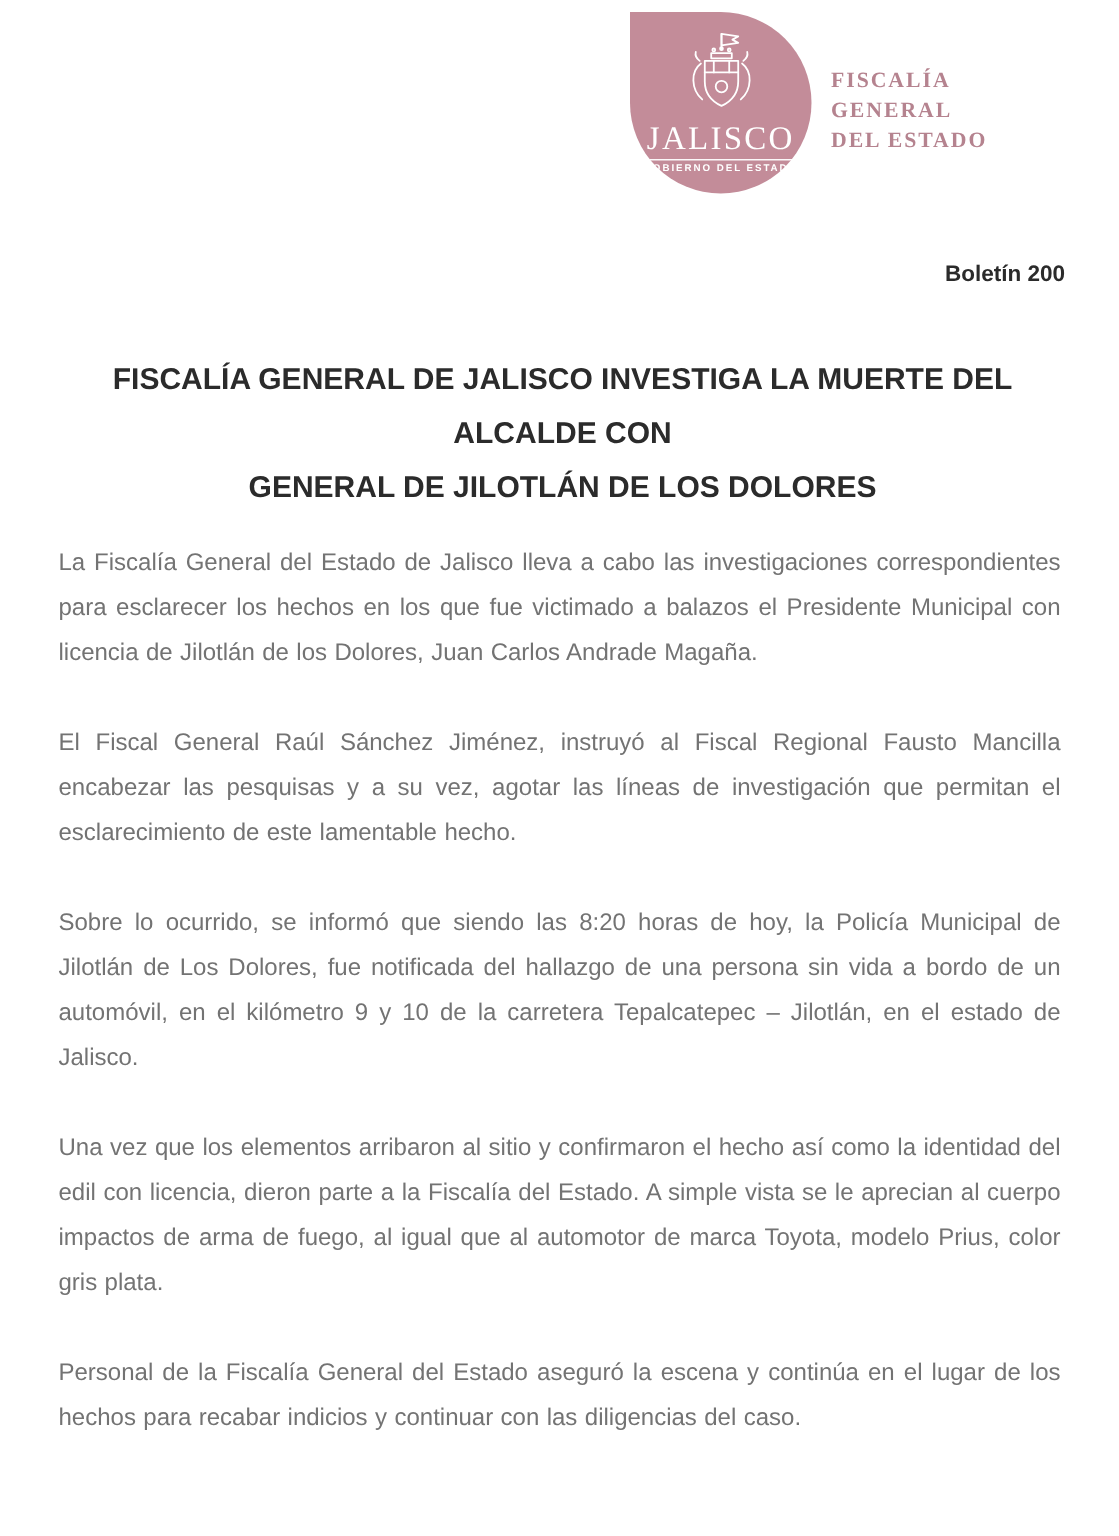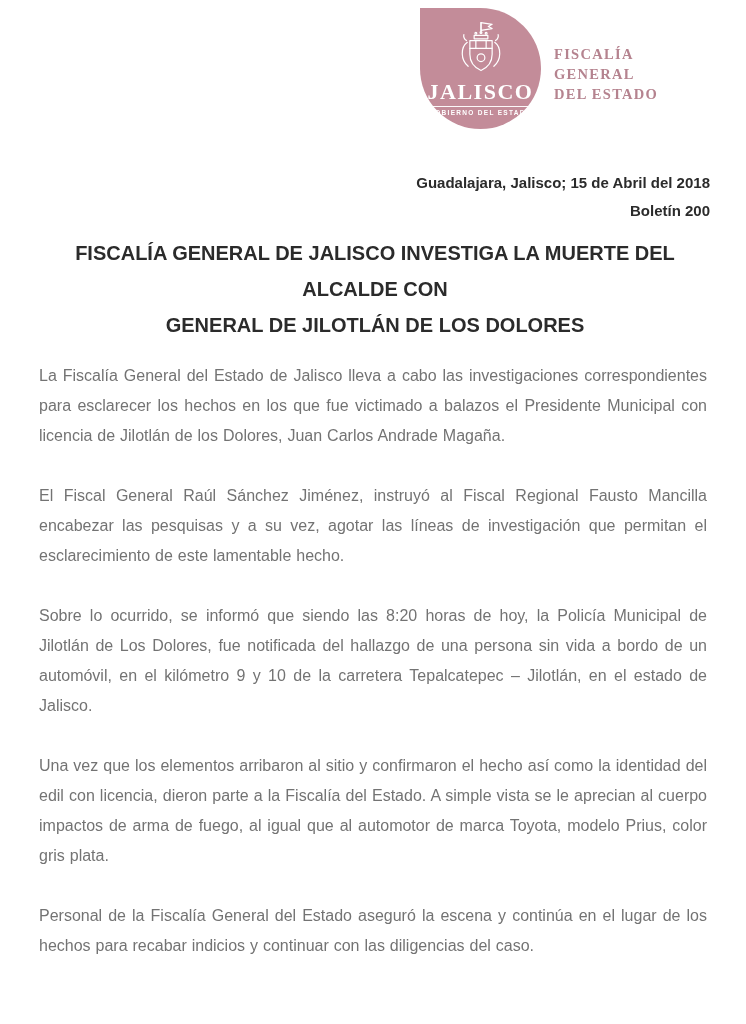--- a/index.html
+++ b/index.html
@@ -25,21 +25,21 @@
     background: #c38c99;
     border-radius: 0 50% 50% 50%;
     display: flex; flex-direction: column;
     align-items: center; justify-content: flex-start;
     padding-top: 12px;
     box-sizing: border-box;
   }
   .crest { display: block; margin-bottom: 1px; }
   .logo-word {
     font-family: "Liberation Serif", serif;
-    font-weight: bold;
+    font-weight: normal;
     color: #ffffff;
     font-size: 22px;
     letter-spacing: 1.5px;
     line-height: 1;
     white-space: nowrap;
   }
   .logo-rule { width: 96px; height: 1px; background: rgba(255,255,255,.95); margin: 3px 0 2px; }
   .logo-sub {
     color: #ffffff;
     font-size: 6.5px;
@@ -129,21 +129,20 @@
 
     <div class="wordmark">
       <div>FISCALÍA</div>
       <div>GENERAL</div>
       <div>DEL ESTADO</div>
     </div>
 
   </div>
 
   <div class="date-block">
-    <div>Guadalajara, Jalisco; 15 de Abril del 2018</div>
     <div>Boletín 200</div>
   </div>
 
   <div class="doc-title">
     <div>FISCALÍA GENERAL DE JALISCO INVESTIGA LA MUERTE DEL ALCALDE CON</div>
     <div>GENERAL DE JILOTLÁN DE LOS DOLORES</div>
   </div>
 
   <div class="doc-body">
     <p>La Fiscalía General del Estado de Jalisco lleva a cabo las investigaciones correspondientes para esclarecer los hechos en los que fue victimado a balazos el Presidente Municipal con licencia de Jilotlán de los Dolores, Juan Carlos Andrade Magaña.</p>

